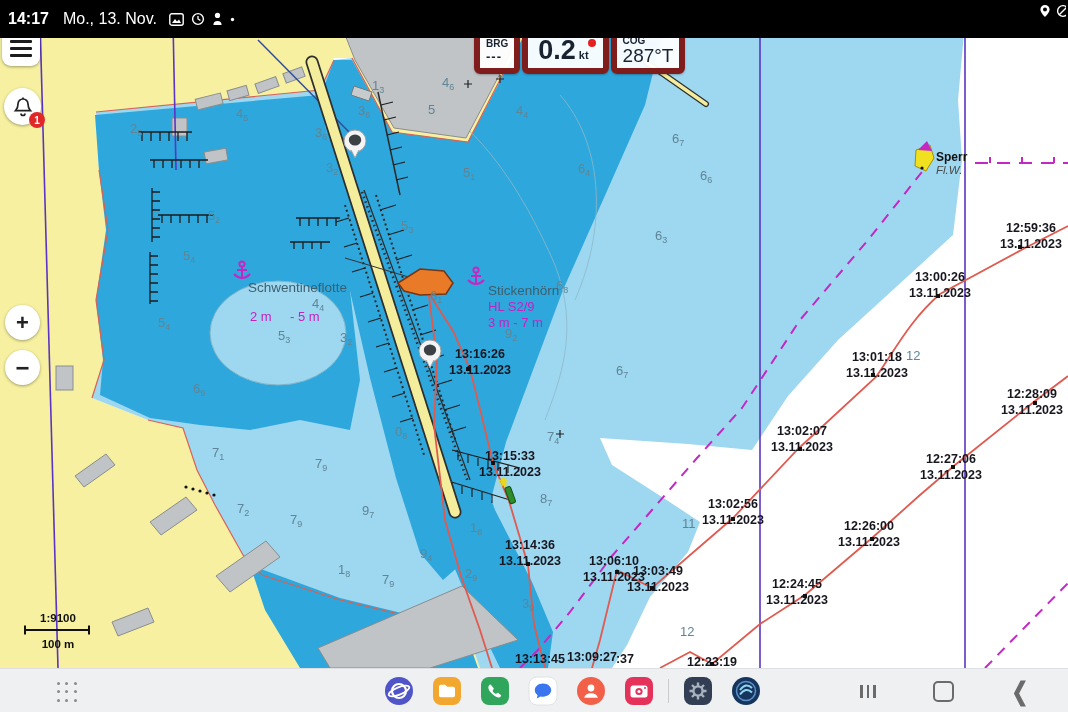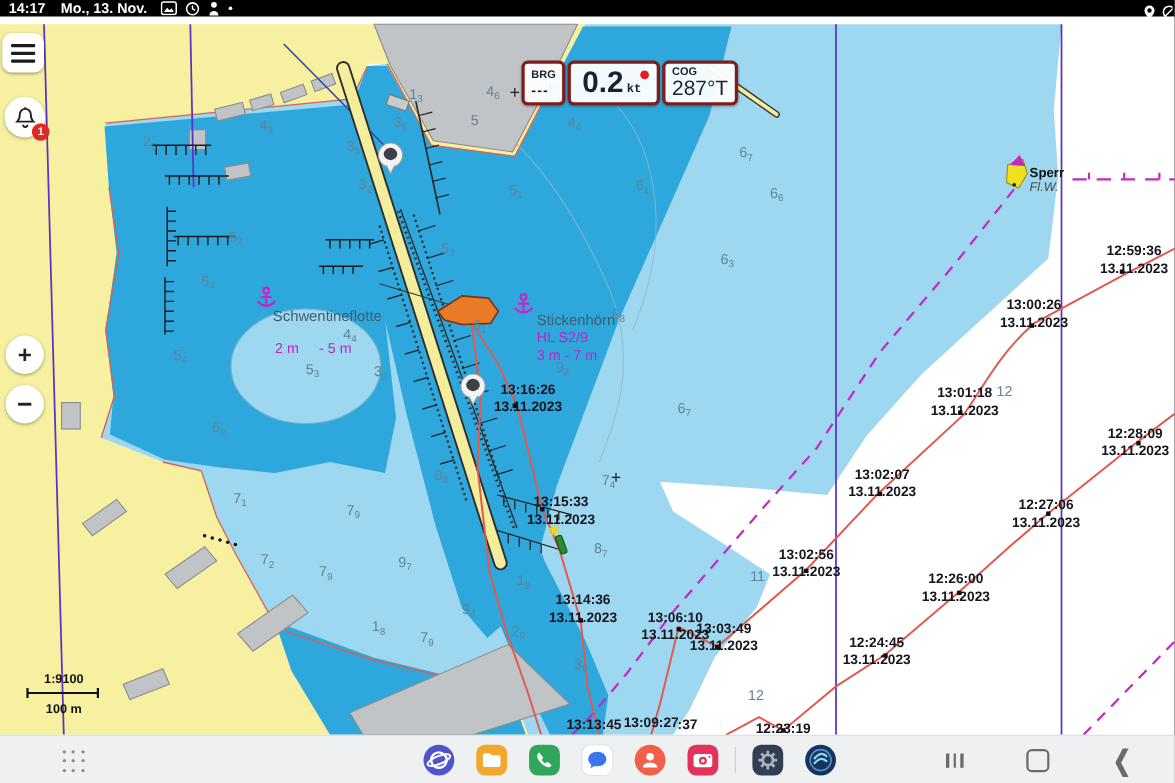--- a/index.html
+++ b/index.html
@@ -1,22 +1,22 @@
 <!DOCTYPE html>
 <html><head>
 <meta charset="utf-8">
 <style>
   html,body{margin:0;padding:0;background:#000;}
   body{width:1068px;height:712px;position:relative;overflow:hidden;
        font-family:"Liberation Sans",sans-serif;-webkit-font-smoothing:antialiased;}
   
-  .statusbar{position:absolute;left:0;top:0;width:1068px;height:15px;background:#000;
-    display:flex;align-items:center;color:#fff;font-size:13px;font-weight:600;z-index:40;}
+  .statusbar{position:absolute;left:0;top:0;width:1068px;height:38px;background:#000;
+    display:flex;align-items:center;color:#fff;font-size:16px;font-weight:600;z-index:40;}
   .statusbar .time{margin-left:8px;}
-  .statusbar .date{margin-left:14px;font-weight:700;}
+  .statusbar .date{margin-left:14px;font-weight:400;}
   .sb-icons{display:flex;align-items:center;gap:7px;margin-left:12px;}
   .sb-right{position:absolute;right:2px;top:0;height:22px;display:flex;align-items:center;gap:5px;}
   
   #chart{position:absolute;left:0;top:0;width:1068px;height:712px;}
   svg text{user-select:none;}
   .depth{font-size:13px;fill:#5f8596;font-weight:500;}
   .depth .sub{font-size:9px;}
   .ts{font-size:12.5px;font-weight:700;fill:#16161e;}
   .place{font-size:13.5px;fill:#3c5f6e;font-weight:500;}
   .mag{font-size:13px;fill:#c322c3;font-weight:500;}
@@ -28,28 +28,28 @@
   #menu-btn{left:2px;top:30px;width:38px;height:36px;border-radius:9px;flex-direction:column;gap:4px;}
   #menu-btn span{display:block;width:22px;height:3px;background:#1c1c1c;border-radius:1px;}
   #bell-btn{left:4px;top:88px;width:37px;height:37px;border-radius:50%;}
   .badge{position:absolute;right:-4px;bottom:-3px;width:16px;height:16px;border-radius:50%;
          background:#e02828;color:#fff;font-size:10px;font-weight:700;
          display:flex;align-items:center;justify-content:center;}
   #zoom-in{left:5px;top:305px;width:35px;height:35px;border-radius:50%;font-size:22px;color:#222;font-weight:600;}
   #zoom-out{left:5px;top:350px;width:35px;height:35px;border-radius:50%;font-size:24px;color:#222;font-weight:600;}
   
   #panel{position:absolute;left:474px;top:27px;display:flex;align-items:stretch;gap:2px;z-index:30;}
-  .cell{background:rgba(255,255,255,.95);border:3px solid #7f1d1d;border-radius:6px;
+  .cell{background:rgba(255,255,255,.95);border:6px solid #7f1d1d;border-radius:6px;
         box-shadow:0 1px 2px rgba(0,0,0,.25);color:#182230;padding:2px 6px;
-        display:flex;flex-direction:column;justify-content:center;margin-top:28px;}
+        display:flex;flex-direction:column;justify-content:center;}
   .cell .lab{font-size:10px;font-weight:700;line-height:11px;}
   #cell-brg .val{font-size:13px;font-weight:800;letter-spacing:1px;}
   #cell-sog{flex-direction:row;align-items:baseline;position:relative;padding:2px 14px 2px 10px;}
   #cell-sog .big{font-size:27px;font-weight:800;line-height:30px;}
-  #cell-sog .unit{font-size:11px;font-weight:700;margin-left:3px;font-family:Liberation Mono, monospace;}
+  #cell-sog .unit{font-size:11px;font-weight:700;margin-left:3px;}
   #rec-dot{position:absolute;right:7px;top:6px;width:8px;height:8px;border-radius:50%;background:#e42020;}
   #cell-cog .val{font-size:19px;font-weight:400;line-height:20px;}
   
   #scalebar{position:absolute;left:22px;top:612px;width:72px;z-index:25;color:#101010;
             font-size:11.5px;font-weight:700;text-align:center;line-height:13px;}
   
   #taskbar{position:absolute;left:0;top:668px;width:1068px;height:44px;background:#eef0f2;
            border-top:1px solid #dddfe2;z-index:40;}
   #drawer{position:absolute;left:56px;top:12px;width:22px;height:22px;display:grid;
           grid-template-columns:repeat(3,1fr);gap:4px;align-items:center;justify-items:center;cursor:pointer;}

